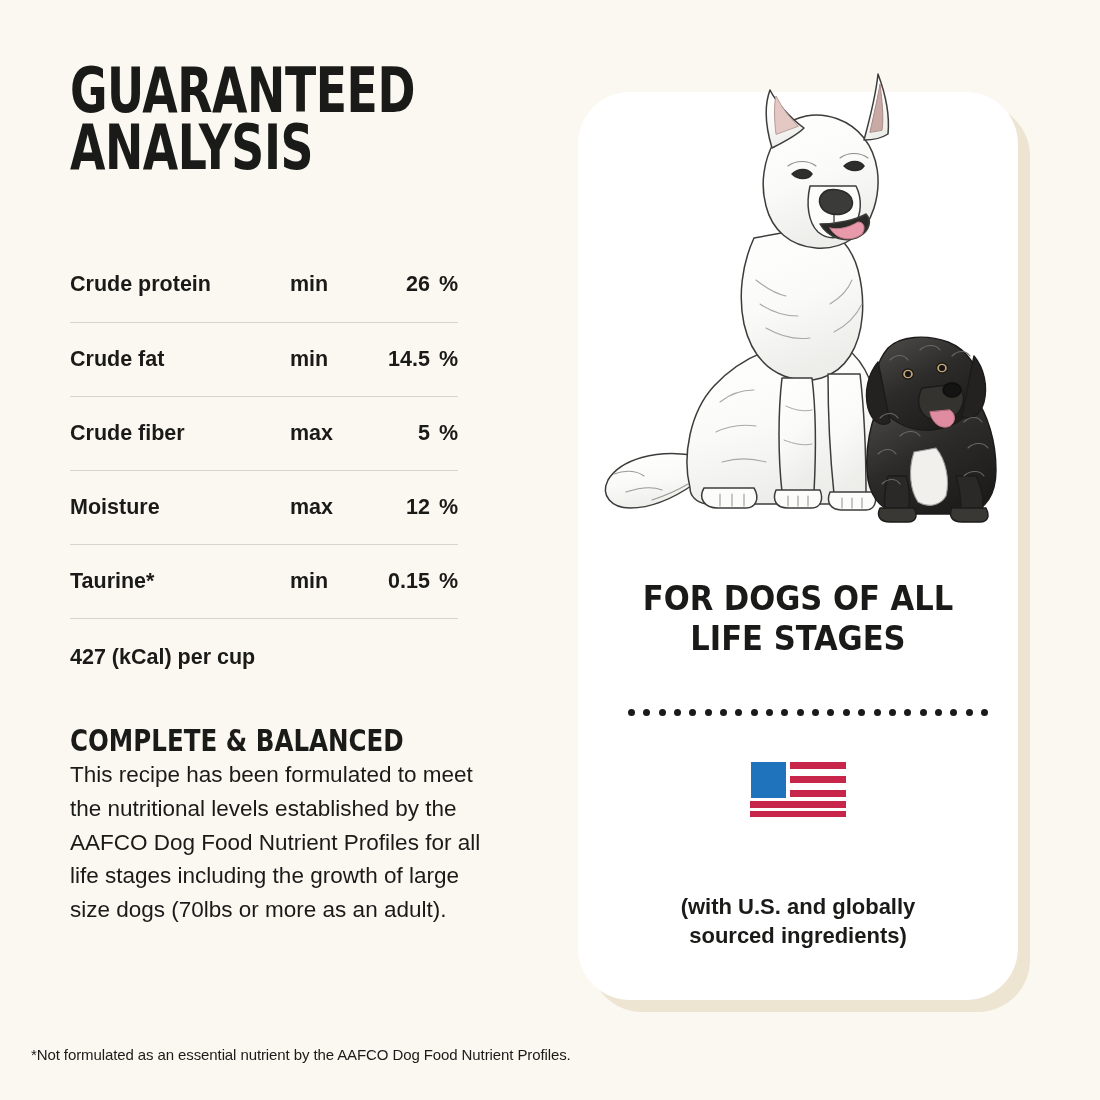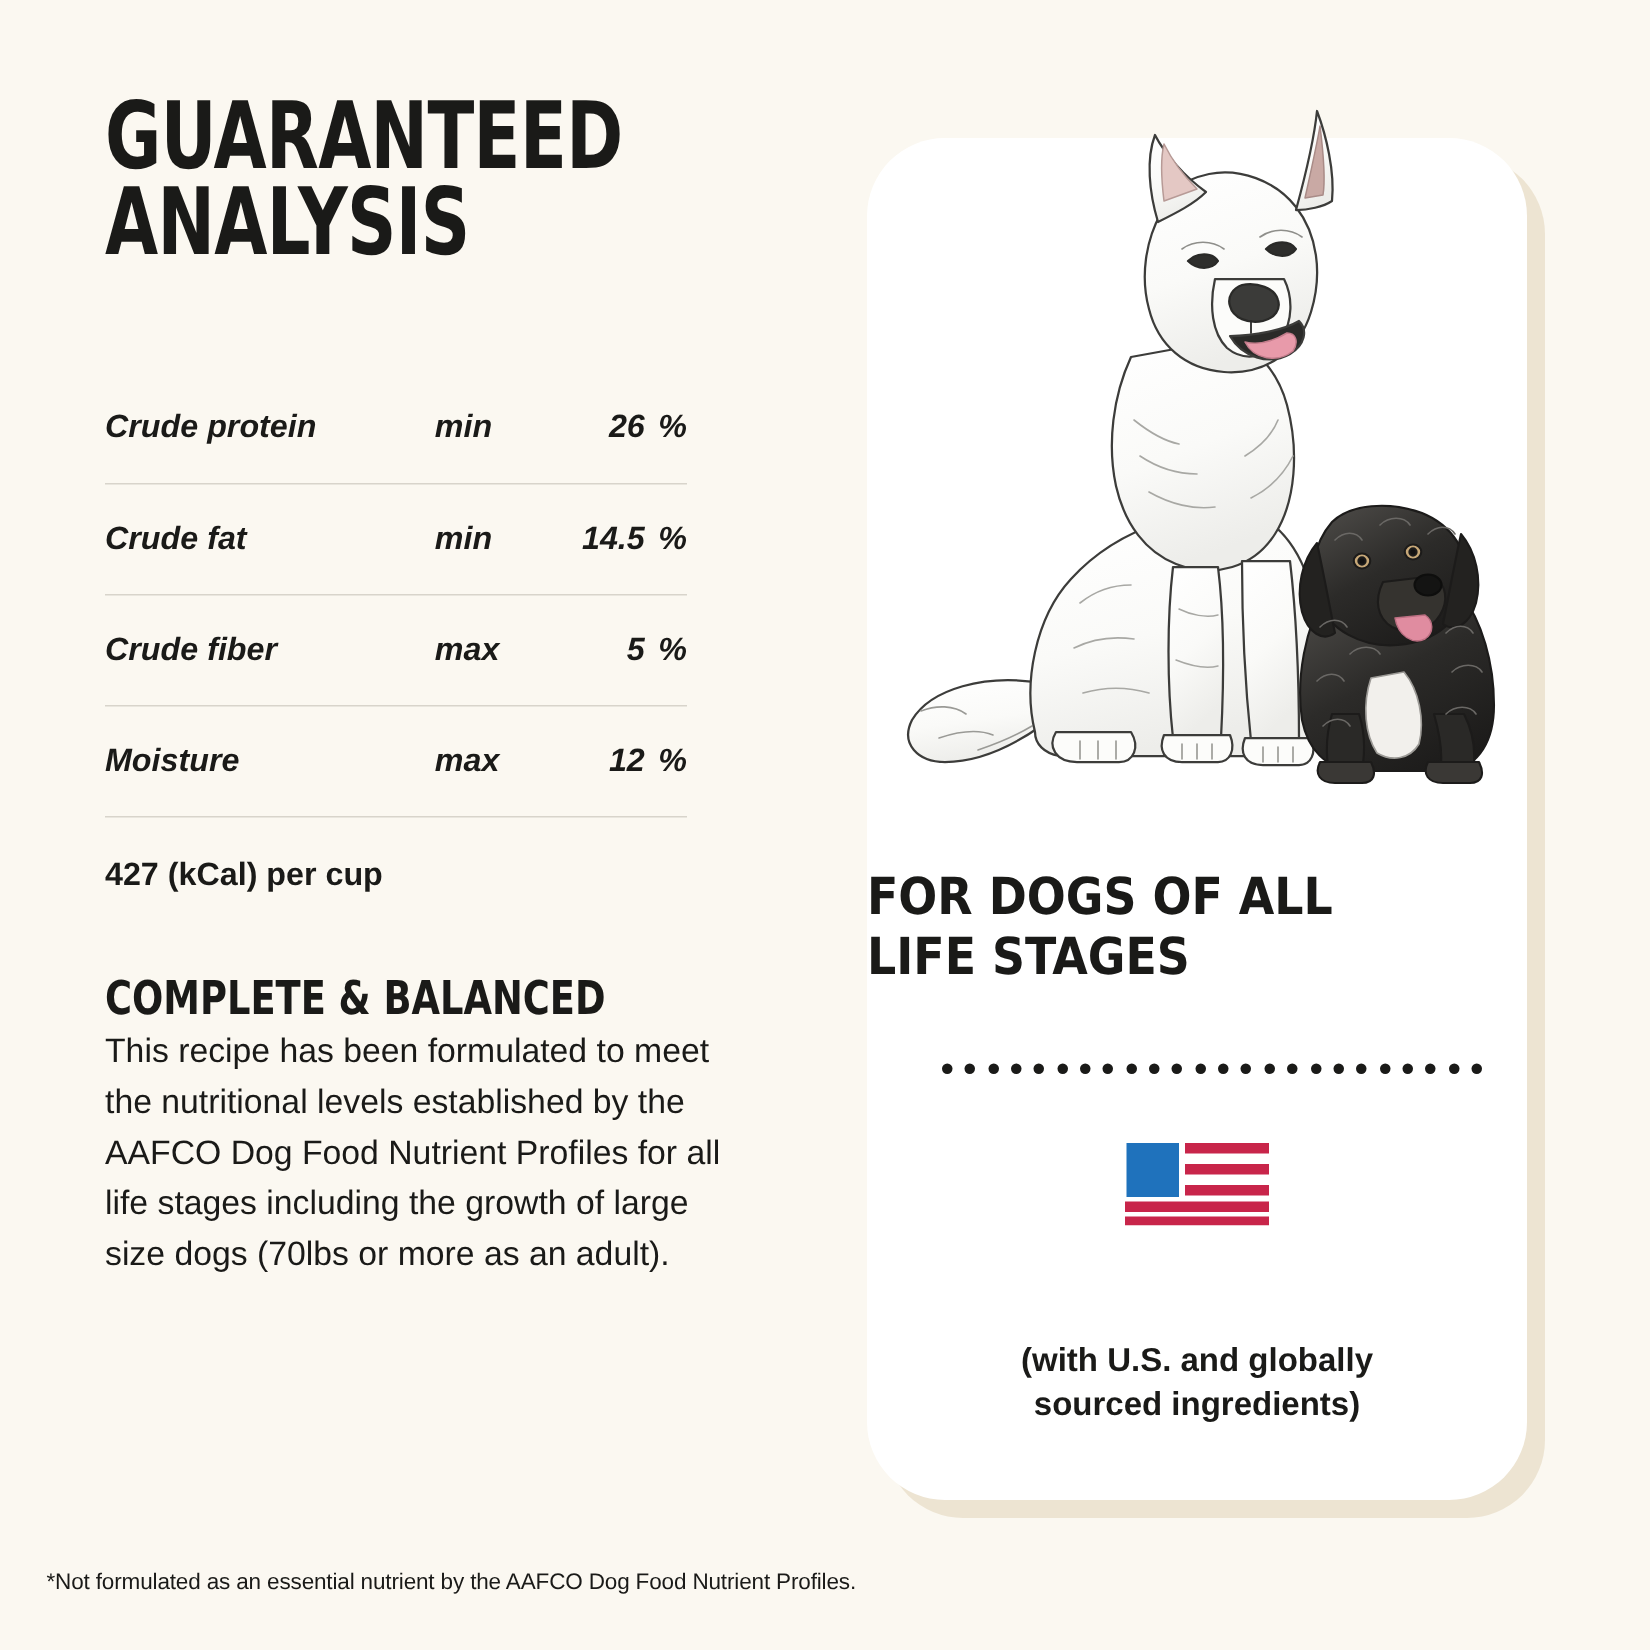--- a/index.html
+++ b/index.html
@@ -42,21 +42,20 @@
     transform: scaleX(0.82);
     transform-origin: left top;
     white-space: pre-line;
   }
 
   
   .nutrition-table {
     margin-top: 72px;
     width: 388px;
     border-collapse: collapse;
-    font-style: italic;
   }
   .nutrition-table tr { height: 74px; }
   .nutrition-table tr + tr td { border-top: 1.5px solid #D8D4CB; }
 
   .nutrition-table td {
     font-size: 21.5px;
     font-weight: 700;
     color: #1A1A18;
     vertical-align: middle;
     padding: 0;
@@ -142,20 +141,21 @@
     pointer-events: none;
   }
   .illustration svg { display: block; width: 100%; height: 100%; }
 
   
   .card-headline {
     position: absolute;
     left: 578px;
     top: 578px;
     width: 440px;
+    text-align: center;
     font-family: "DejaVu Sans Condensed", "Liberation Sans Narrow", "Liberation Sans", sans-serif;
     font-weight: 700;
     font-size: 34px;
     line-height: 1.18;
     text-transform: uppercase;
     color: #1A1A18;
     white-space: pre-line;
   }
 
   .dotted-divider {
@@ -240,20 +240,26 @@
           <td class="n-qual">max</td>
           <td class="n-value">5</td>
           <td class="n-unit">%</td>
         </tr>
         <tr>
           <td class="n-label">Moisture</td>
           <td class="n-qual">max</td>
           <td class="n-value">12</td>
           <td class="n-unit">%</td>
         </tr>
+        <tr>
+          <td class="n-label">Taurine*</td>
+          <td class="n-qual">min</td>
+          <td class="n-value">0.15</td>
+          <td class="n-unit">%</td>
+        </tr>
       </tbody>
     </table>
 
     <div class="kcal-row">427 (kCal) per cup</div>
 
     <div class="cb-block">
       <h2 class="cb-title">COMPLETE &amp; BALANCED</h2>
       <p class="cb-body">This recipe has been formulated to meet the nutritional levels established by the AAFCO Dog Food Nutrient Profiles for all life stages including the growth of large size dogs (70lbs or more as an adult).</p>
     </div>
   </div>

